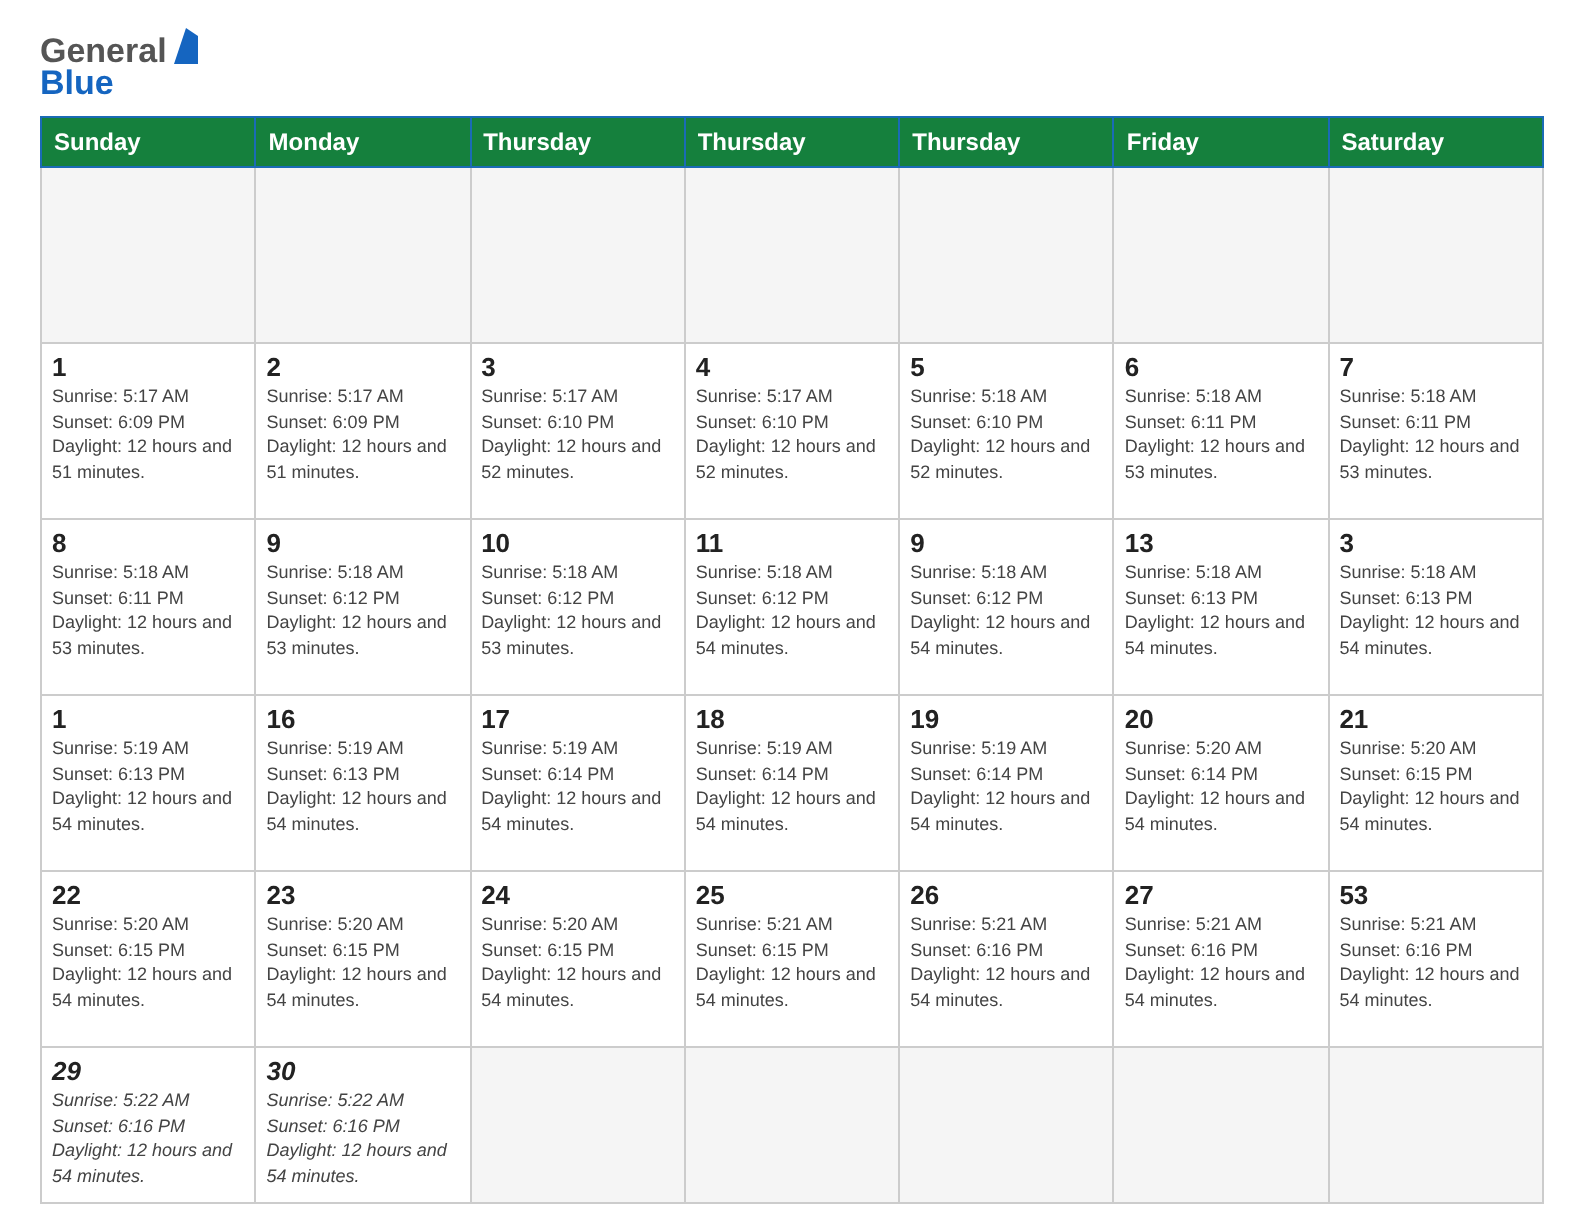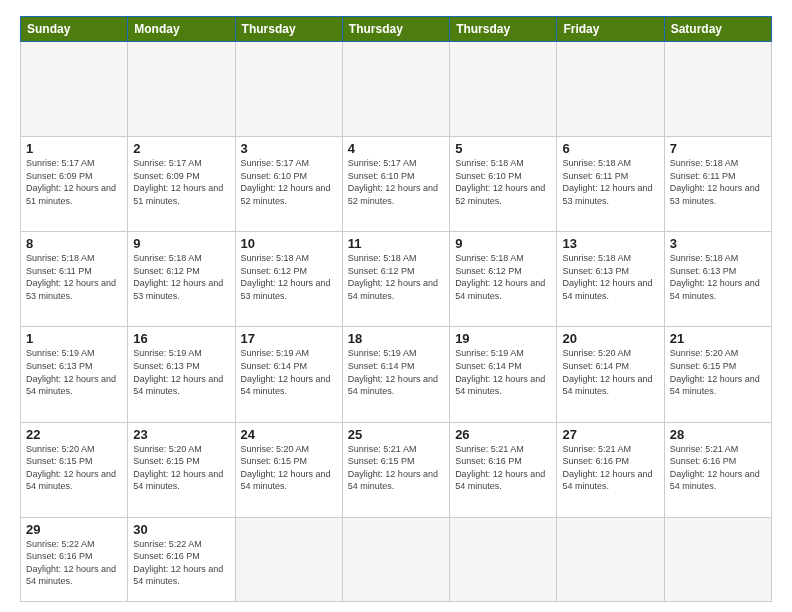--- a/index.html
+++ b/index.html
@@ -43,21 +43,21 @@
       margin-top: 2px;
     }
     .calendar {
       flex: 1;
       border: 1px solid #ccc;
       border-collapse: collapse;
       width: 100%;
       table-layout: fixed;
     }
     .calendar th {
-      background-color: #4d7c0f;
+      background-color: #15803d;
       color: #fff;
       font-size: 12px;
       font-weight: bold;
       text-align: left;
       padding: 5px 6px;
       border: 1px solid #1a6bb5;
     }
     .calendar td {
       vertical-align: top;
       border: 1px solid #ccc;
@@ -65,20 +65,21 @@
       font-size: 9.5px;
       color: #333;
       background: #fff;
       height: 88px;
     }
     .calendar td.empty {
       background: #f5f5f5;
     }
     .calendar td.last-row {
       height: 78px;
+      font-style: italic;
     }
     .day-num {
       font-size: 13px;
       font-weight: bold;
       display: block;
       margin-bottom: 1px;
       color: #222;
     }
     .day-info {
       font-size: 9px;
@@ -97,20 +98,35 @@
     .logo-text-blue {
       font-size: 17px;
       font-weight: bold;
       color: #1565c0;
     }
   </style>
 </head>
 <body>
 
 <div class="page">
+  <div class="header">
+    <div class="logo">
+      <div class="logo-row">
+        <span class="logo-text-general">General</span>
+        <svg width="16" height="20" viewBox="0 0 16 20" style="margin-left:2px; vertical-align:middle; margin-top:-4px;">
+          <polygon points="2,18 14,18 14,4 8,0" fill="#1565c0"></polygon>
+        </svg>
+      </div>
+      <span class="logo-text-blue" style="margin-top:-4px;">Blue</span>
+    </div>
+    <div class="title-area">
+      <div class="month-title"></div>
+      <div class="location"></div>
+    </div>
+  </div>
 
   <table class="calendar">
     <thead>
       <tr>
         <th>Sunday</th>
         <th>Monday</th>
         <th>Thursday</th>
         <th>Thursday</th>
         <th>Thursday</th>
         <th>Friday</th>
@@ -236,21 +252,21 @@
           </td>
           <td>
             <span class="day-num">26</span>
             <div class="day-info">Sunrise: 5:21 AM<br>Sunset: 6:16 PM<br>Daylight: 12 hours and 54 minutes.</div>
           </td>
           <td>
             <span class="day-num">27</span>
             <div class="day-info">Sunrise: 5:21 AM<br>Sunset: 6:16 PM<br>Daylight: 12 hours and 54 minutes.</div>
           </td>
           <td>
-            <span class="day-num">28</span>
+            <span class="day-num">53</span>
             <div class="day-info">Sunrise: 5:21 AM<br>Sunset: 6:16 PM<br>Daylight: 12 hours and 54 minutes.</div>
           </td>
         </tr>
         <tr>
           <td class="last-row">
             <span class="day-num">29</span>
             <div class="day-info">Sunrise: 5:22 AM<br>Sunset: 6:16 PM<br>Daylight: 12 hours and 54 minutes.</div>
           </td>
           <td class="last-row">
             <span class="day-num">30</span>

